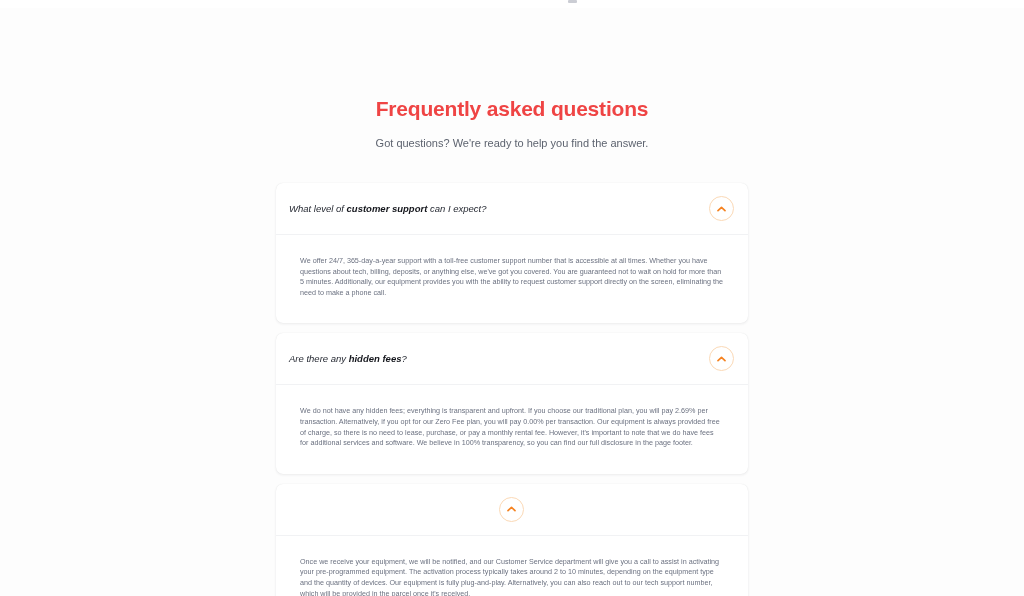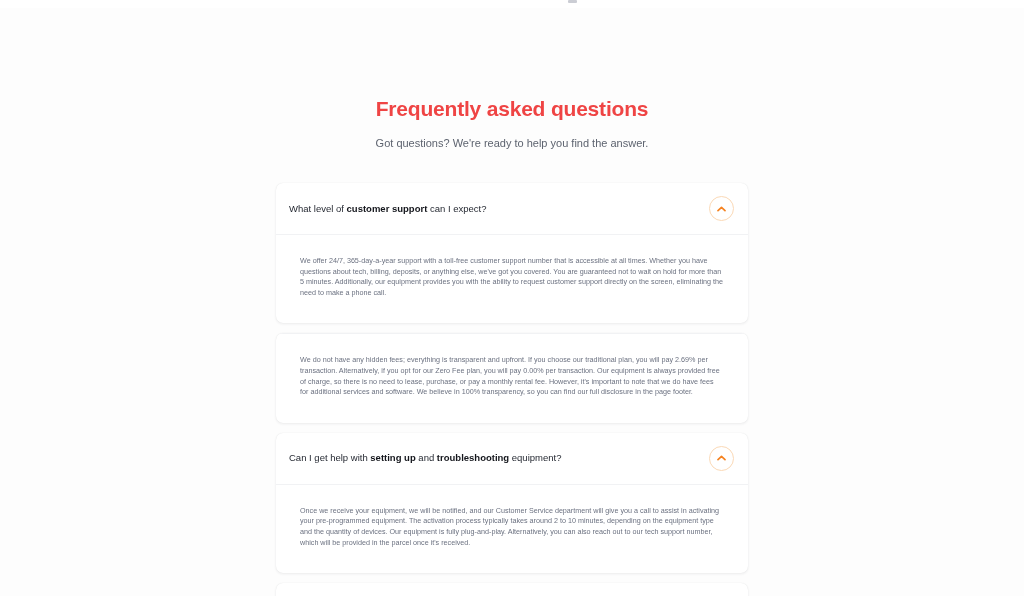--- a/index.html
+++ b/index.html
@@ -72,20 +72,21 @@
     overflow: hidden;
   }
   .faq-head {
     display: flex;
     align-items: center;
     justify-content: center;
     padding: 13px 14px 13px 13px;
     cursor: pointer;
     min-height: 28px;
     box-sizing: border-box;
+    font-style: italic;
   }
   .faq-q {
     font-size: 9.5px;
     line-height: 14px;
     color: #262a33;
     font-weight: 400;
     padding-right: 14px;
     flex: 1;
   }
   .faq-q b {
@@ -146,28 +147,37 @@
               </svg>
           </span>
         </div>
       </div>
       <div class="faq-body">
         <p class="faq-a">We offer 24/7, 365-day-a-year support with a toll-free customer support number that is accessible at all times. Whether you have questions about tech, billing, deposits, or anything else, we've got you covered. You are guaranteed not to wait on hold for more than 5 minutes. Additionally, our equipment provides you with the ability to request customer support directly on the screen, eliminating the need to make a phone call.</p>
       </div>
     </div>
 
     <div class="faq-card">
+      <div class="faq-head">
+        <div class="faq-q"><span>Are there any </span><b>hidden fees</b><span>?</span></div>
+        <div class="toggle-btn">
+          <span>
+            <svg width="9" height="6" viewBox="0 0 9 6">
+                <path d="M1 4.6 L4.5 1.3 L8 4.6" fill="none" stroke="#f58220" stroke-width="1.7" stroke-linecap="round" stroke-linejoin="round"></path>
+              </svg>
+          </span>
+        </div>
+      </div>
       <div class="faq-body">
         <p class="faq-a">We do not have any hidden fees; everything is transparent and upfront. If you choose our traditional plan, you will pay 2.69% per transaction. Alternatively, if you opt for our Zero Fee plan, you will pay 0.00% per transaction. Our equipment is always provided free of charge, so there is no need to lease, purchase, or pay a monthly rental fee. However, it's important to note that we do have fees for additional services and software. We believe in 100% transparency, so you can find our full disclosure in the page footer.</p>
       </div>
     </div>
 
     <div class="faq-card">
       <div class="faq-head">
-        <div class="faq-q"><span>Can I get help with </span><b>setting up</b><span> and </span><b>troubleshooting</b><span> equipment?</span></div>
         <div class="toggle-btn">
           <span>
             <svg width="9" height="6" viewBox="0 0 9 6">
                 <path d="M1 4.6 L4.5 1.3 L8 4.6" fill="none" stroke="#f58220" stroke-width="1.7" stroke-linecap="round" stroke-linejoin="round"></path>
               </svg>
           </span>
         </div>
       </div>
       <div class="faq-body">
         <p class="faq-a">Once we receive your equipment, we will be notified, and our Customer Service department will give you a call to assist in activating your pre-programmed equipment. The activation process typically takes around 2 to 10 minutes, depending on the equipment type and the quantity of devices. Our equipment is fully plug-and-play. Alternatively, you can also reach out to our tech support number, which will be provided in the parcel once it's received.</p>

